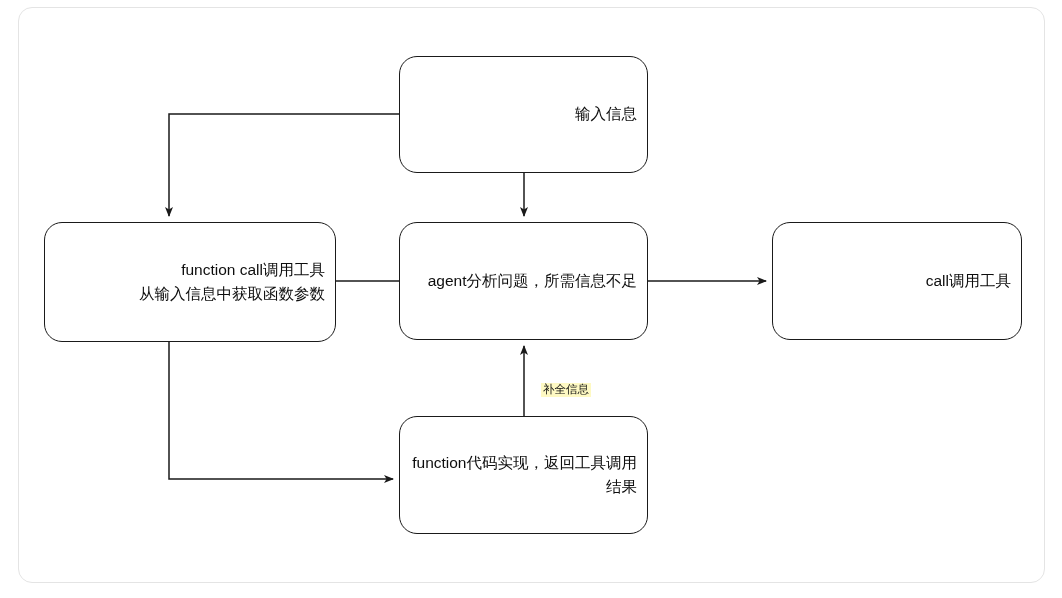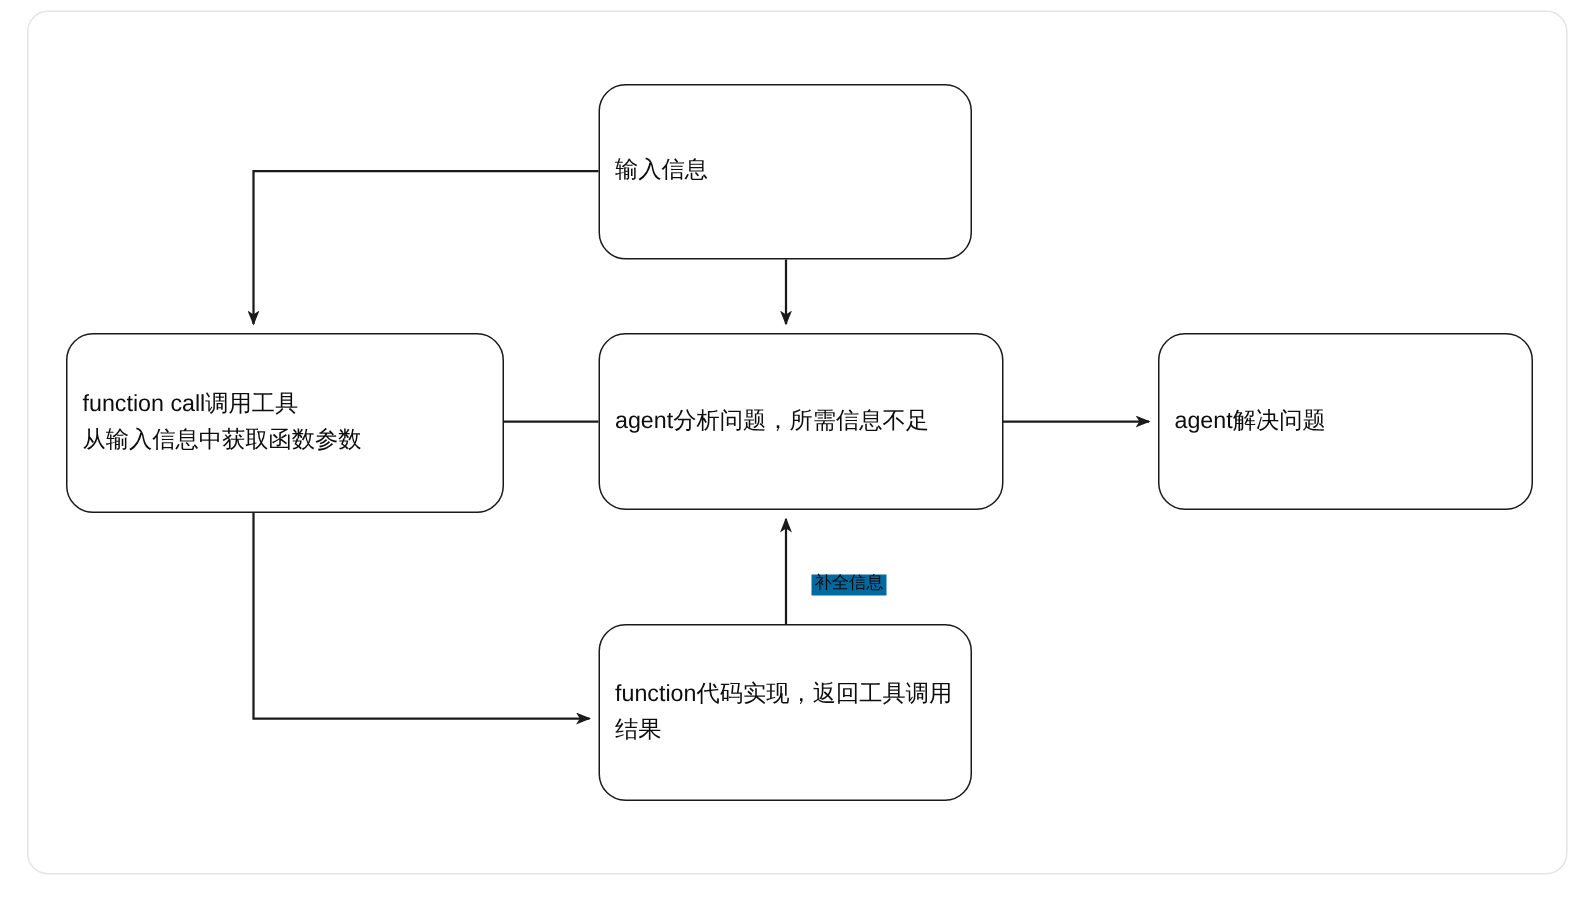--- a/index.html
+++ b/index.html
@@ -40,43 +40,43 @@
   }
   .node {
     position: absolute;
     box-sizing: border-box;
     border: 1.6px solid #1a1a1a;
     border-radius: 18px;
     background: #ffffff;
     display: flex;
     align-items: center;
     justify-content: center;
-    text-align: left;
+    text-align: right;
     color: #0d0d0d;
     font-size: 15.5px;
     line-height: 1.55;
     padding: 4px 10px;
   }
   .node-text {
     display: block;
     width: 100%;
     white-space: pre-line;
   }
   #node-input      { left: 399px; top: 56px;  width: 249px; height: 117px; }
   #node-funccall   { left: 44px;  top: 222px; width: 292px; height: 120px; }
-  #node-agent      { left: 399px; top: 222px; width: 270px; height: 118px; }
+  #node-agent      { left: 399px; top: 222px; width: 249px; height: 118px; }
   #node-solve      { left: 772px; top: 222px; width: 250px; height: 118px; }
   #node-funcimpl   { left: 399px; top: 416px; width: 249px; height: 118px; }
 
   .edge-label {
     position: absolute;
     font-size: 11.5px;
     color: #0d0d0d;
     white-space: nowrap;
-    background: #0369a1;
+    background: #fef9c3;
     padding: 0 2px;
     line-height: 1.2;
   }
   #label-supplement { left: 541px; top: 383px; }
 </style>
 </head>
 <body>
 
 <div id="canvas">
 
@@ -109,21 +109,21 @@
   <div class="node" id="node-funccall">
     <span class="node-text">function call调用工具
 从输入信息中获取函数参数</span>
   </div>
 
   <div class="node" id="node-agent">
     <span class="node-text">agent分析问题，所需信息不足</span>
   </div>
 
   <div class="node" id="node-solve">
-    <span class="node-text">agent解决问题</span>
+    <span class="node-text">call调用工具</span>
   </div>
 
   <div class="node" id="node-funcimpl">
     <span class="node-text">function代码实现，返回工具调用结果</span>
   </div>
 
   <div class="edge-label" id="label-supplement">补全信息</div>
 
 </div>
 

